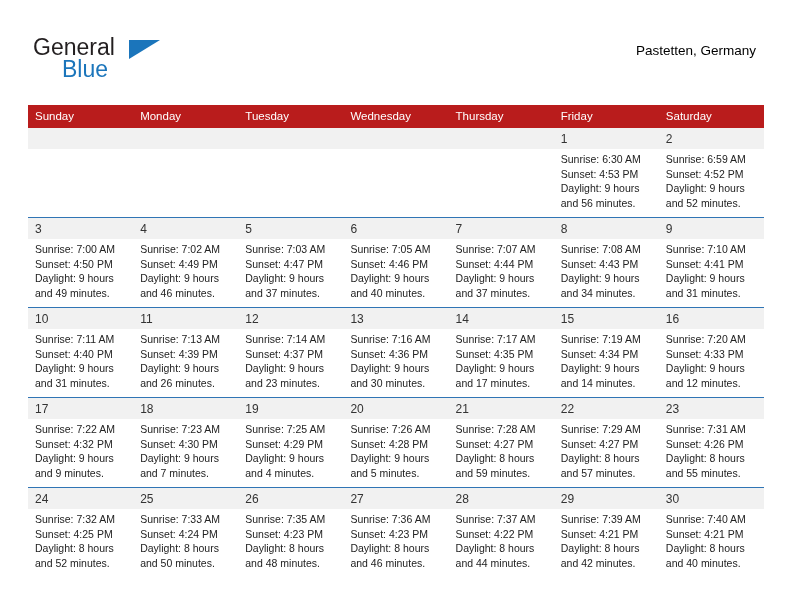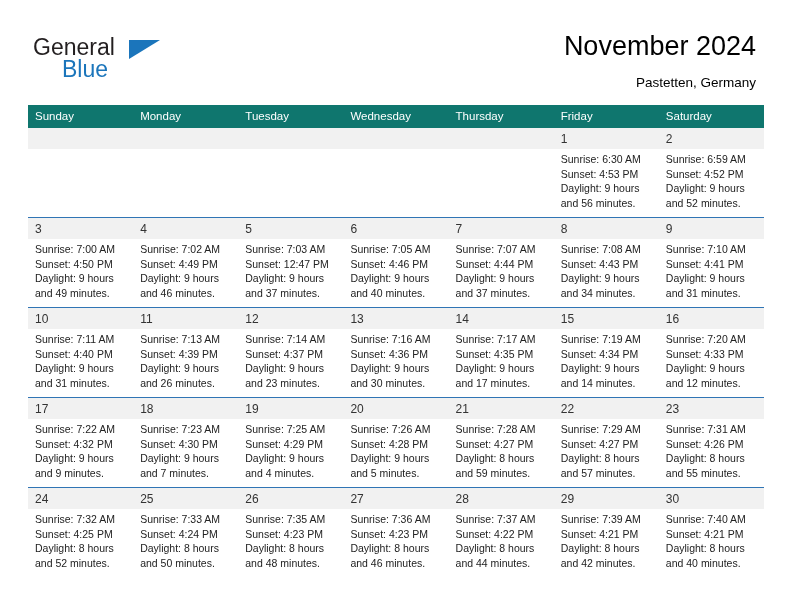--- a/index.html
+++ b/index.html
@@ -83,21 +83,21 @@
   
   .calendar {
     position: absolute;
     left: 28px;
     top: 105px;
     width: 736px;
     border-collapse: collapse;
     table-layout: fixed;
   }
   .calendar th {
-    background: #0f766e;
+    background: #b91c1c;
     color: #ffffff;
     font-weight: normal;
     font-size: 11.5px;
     text-align: left;
     padding: 5px 0 6px 7px;
     height: 11px;
     border: none;
   }
   .calendar td {
     vertical-align: top;
@@ -139,21 +139,20 @@
 
   <div class="header">
 
     <div class="logo">
       <span class="logo-general">General</span>
       <span class="logo-tri"></span>
       <span class="logo-blue">Blue</span>
     </div>
 
     <div class="title-block">
-      <div class="cal-title">November 2024</div>
       <div class="cal-subtitle">Pastetten, Germany</div>
     </div>
 
   </div>
 
   <table class="calendar">
     <thead>
       <tr>
         <th>Sunday</th>
         <th>Monday</th>
@@ -216,21 +215,21 @@
               <div>Sunrise: 7:02 AM</div>
               <div>Sunset: 4:49 PM</div>
               <div>Daylight: 9 hours</div>
               <div>and 46 minutes.</div>
             </div>
           </td>
           <td>
             <span class="daynum">5</span>
             <div class="info">
               <div>Sunrise: 7:03 AM</div>
-              <div>Sunset: 12:47 PM</div>
+              <div>Sunset: 4:47 PM</div>
               <div>Daylight: 9 hours</div>
               <div>and 37 minutes.</div>
             </div>
           </td>
           <td>
             <span class="daynum">6</span>
             <div class="info">
               <div>Sunrise: 7:05 AM</div>
               <div>Sunset: 4:46 PM</div>
               <div>Daylight: 9 hours</div>

